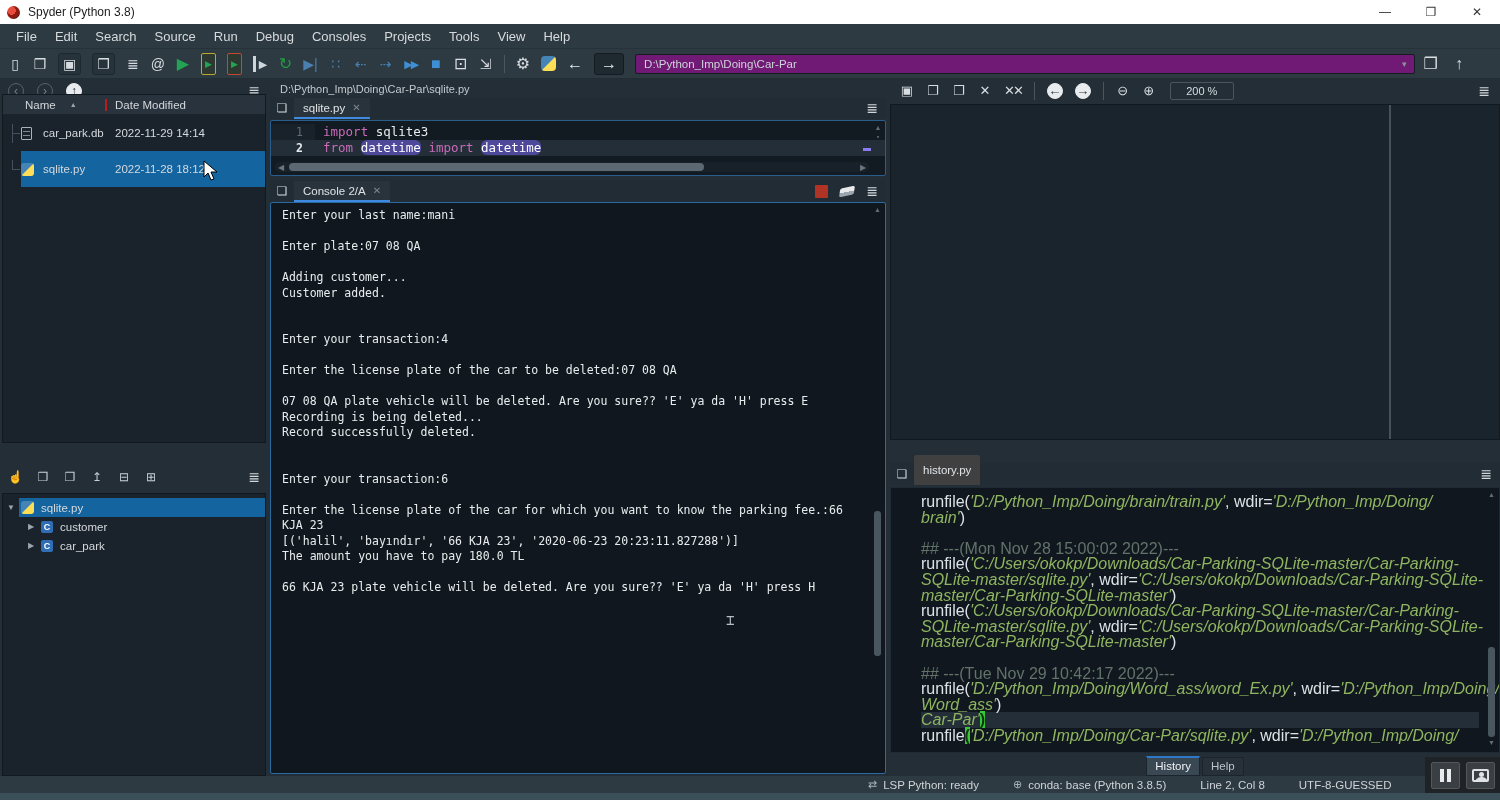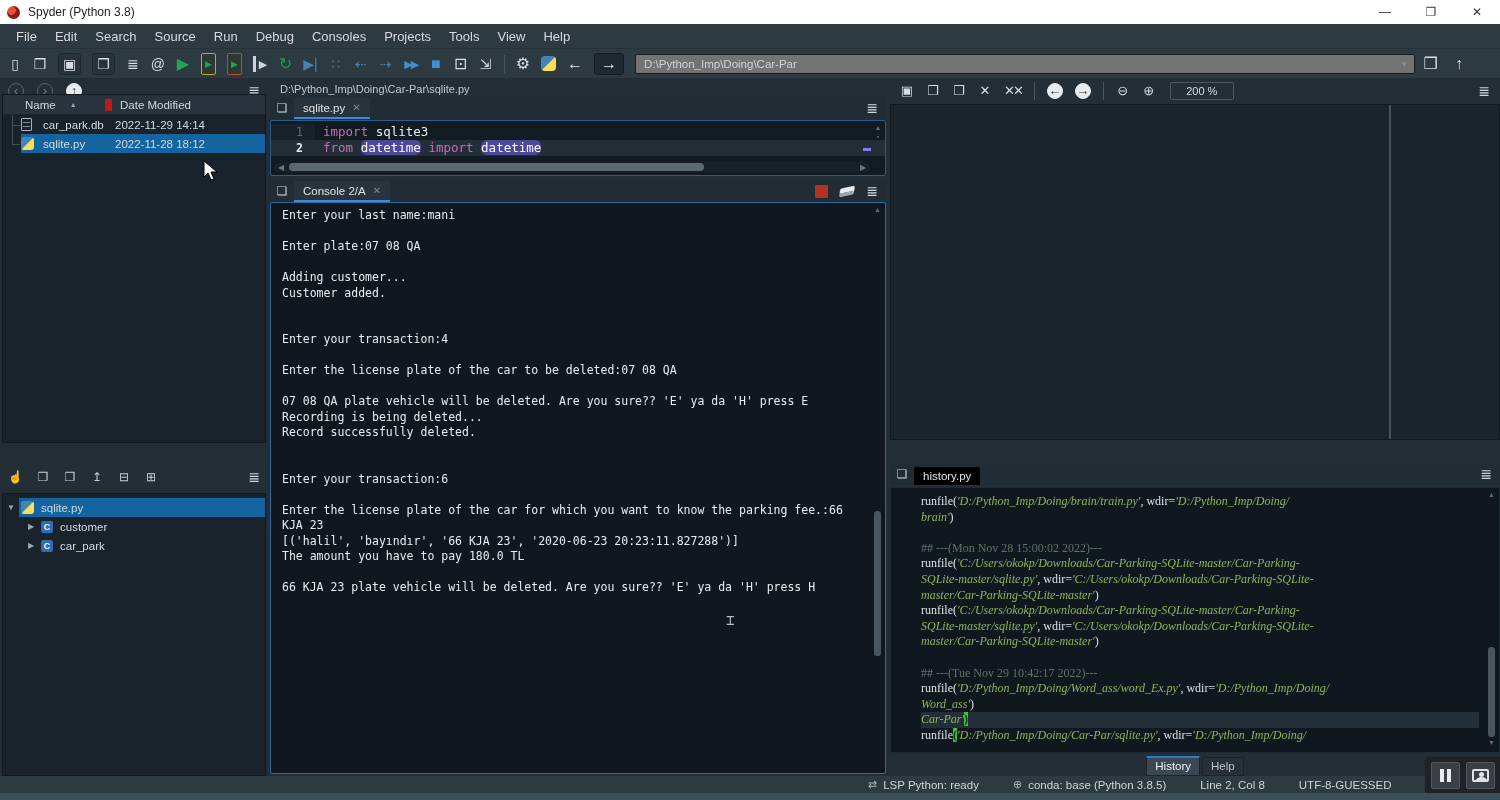--- a/index.html
+++ b/index.html
@@ -33,21 +33,21 @@
   .tool-icon.small { font-size:11px; letter-spacing:-2px; }
   .tool-icon.boxed { background:#27333b; border:1px solid #1d272e; border-radius:3px; padding:2px 4px; }
   .tool-icon.ic-cell { background:#2c3830; border:1px solid #b9a832; border-radius:2px;
     font-size:9px; padding:2px 3px; }
   .tool-icon.ic-cell-red { border-color:#c04a2e; }
   .tool-icon.ic-runsel { border-left:3px solid #cfd6db; padding-left:3px; font-size:11px; }
   .tool-icon.ic-pressed { background:#1f2930; border:1px solid #141c22; border-radius:3px; padding:2px 6px; }
   .tool-icon.sep { width:1px; min-width:1px; height:18px; background:#4a565e; }
   .ic-python { width:15px; height:15px; border-radius:4px;
     background:linear-gradient(135deg,#4584b6 49%,#ffde57 51%); }
-  .path-field { width:780px; height:20px; background:#737373; border:1px solid #141c22;
+  .path-field { width:780px; height:20px; background:#701a75; border:1px solid #141c22;
     border-radius:2px; color:#cdd3d8; font-size:11.5px; padding:0 8px;
     font-family:"Liberation Sans", sans-serif; }
   .path-caret { color:#8a949c; font-size:9px; margin-left:-24px; }
   .toolbar-right { margin-left:6px; display:flex; gap:14px; align-items:center; }
 
   
   .pane-toolbar { display:flex; align-items:center; gap:13px; height:22px; padding:0 6px; }
   .pane-toolbar .tool-icon { font-size:12px; color:#c8cfd4; }
   .hamburger { color:#d0d6da; font-size:14px; margin-left:auto; }
   .circ { width:16px; height:16px; min-width:16px; border-radius:50%; border:1px solid #8a949c;
@@ -55,23 +55,23 @@
   .circ.lit { background:#e8ecee; color:#2a343c; border-color:#e8ecee; font-weight:bold; }
   .circ.dim { opacity:.5; }
 
   
   .files-pane { left:2px; top:80px; width:264px; height:376px; }
   .files-body { position:absolute; left:0; top:14px; width:264px; height:349px; background:#1a232b;
     border:1px solid #11181e; }
   .files-header { display:grid; grid-template-columns:102px auto; height:20px; background:#29333d;
     border-bottom:1px solid #1b242c; align-items:center; font-size:11.5px; color:#d2d7db; }
   .files-header .hcell { padding-left:22px; display:flex; align-items:center; gap:14px; }
-  .files-header .hcell + .hcell { padding-left:8px; border-left:7px solid #b91c1c; }
+  .files-header .hcell + .hcell { padding-left:8px; border-left:2px solid #b91c1c; }
   .sort-icon { font-size:7px; color:#9aa5ad; }
-  .file-row { display:grid; grid-template-columns:18px 18px 68px auto; height:19px; align-items:center;
+  .file-row { display:grid; grid-template-columns:18px 18px 68px auto; height:36px; align-items:center;
     font-size:11.5px; color:#d4d9dd; }
   .file-row.selected { background:linear-gradient(to right,transparent 18px,#1464a0 18px); }
   .twig { position:relative; width:18px; height:19px; }
   .twig::before { content:""; position:absolute; left:9px; top:0; bottom:0; border-left:1px solid #44505a; }
   .twig::after { content:""; position:absolute; left:9px; right:1px; top:50%; border-top:1px solid #44505a; }
   .file-row.end .twig::before { bottom:50%; }
   .db-file-icon { width:11px; height:13px; border:1px solid #a8b2ba; border-radius:1px;
     background:repeating-linear-gradient(to bottom, transparent 0 3px, #7d8890 3px 4px);
     background-clip:content-box; padding:2px 1px; }
   .python-file-icon { width:13px; height:13px; border-radius:3px;
@@ -90,21 +90,21 @@
   .tree-row.lvl1 { padding-left:20px; }
   .class-icon { width:12px; height:12px; min-width:12px; background:#2f6db5; border-radius:2px;
     color:#fff; font-size:9px; font-weight:bold; display:inline-flex; align-items:center; justify-content:center; }
   .class-icon::before { content:"C"; }
 
   
   .doc-tabbar { display:flex; align-items:flex-end; height:22px; background:#222c34; position:relative; }
   .browse-tabs { width:24px; text-align:center; color:#cfd6db; font-size:12px; align-self:center; }
   .doc-tab { display:flex; align-items:center; gap:7px; padding:0 9px; height:21px; background:#28333c;
     border-bottom:2px solid #3d8ae0; color:#dfe3e6; font-size:11.5px; }
-  .doc-tab.gray { background:#000000; border-bottom:none; height:18px; border-radius:2px 2px 0 0; }
+  .doc-tab.gray { background:#404040; border-bottom:none; height:30px; border-radius:2px 2px 0 0; }
   .tab-close { color:#7e8890; font-size:10px; }
   .tabbar-right { margin-left:auto; display:flex; align-items:center; gap:12px; padding-right:8px; align-self:center; }
   .interrupt-icon { width:13px; height:13px; background:#b03325; border-radius:1px; }
   .eraser-icon { width:14px; height:9px; border-radius:2px; transform:skewX(-20deg) rotate(-12deg);
     background:linear-gradient(to bottom,#e8eaec 55%,#9aa5ad 55%); }
 
   
   .editor-area { left:270px; top:80px; width:616px; height:98px; }
   .breadcrumb { height:17px; font-size:11px; color:#c3c9ce; padding-left:10px; display:flex; align-items:center; }
   .code-box { position:absolute; left:0; top:40px; width:616px; height:56px; background:#131b22;
@@ -151,22 +151,22 @@
   .pane-tabs { position:absolute; left:0; bottom:0; width:610px; height:22px; display:flex;
     justify-content:center; align-items:flex-end; gap:2px; }
   .pane-tab { padding:2px 8px 3px 8px; font-size:11.5px; background:#273039; color:#bcc3c9;
     border:1px solid #1b242c; }
   .pane-tab.sel { background:#3a4854; color:#eef1f3; border-top:2px solid #2d79c7; }
 
   
   .history-area { left:890px; top:463px; width:610px; height:313px; }
   .history-box { position:absolute; left:0; top:24px; width:610px; height:266px; background:#10171e;
     border:1px solid #1f2b34; padding:6px 20px 4px 30px; overflow:hidden; }
-  .hline { min-height:15.6px; line-height:15.6px; font-family:Liberation Serif, serif;
-    font-size:12px; white-space:pre; }
+  .hline { min-height:15.6px; line-height:15.6px; font-family:Liberation Sans, sans-serif;
+    font-size:16px; white-space:pre; }
   .hline.cur { background:#232e38; }
   .seg-fn { color:#dde2e6; }
   .seg-str { color:#8fb560; font-style:italic; }
   .seg-cm { color:#62736a; }
   .seg-brk { background:#37c837; color:#123312; font-weight:bold; }
   .history-tabs { position:absolute; left:0; bottom:0; width:610px; height:23px; display:flex;
     justify-content:center; align-items:flex-end; gap:2px; }
 
   
   .statusbar { position:absolute; left:0; top:776px; width:1500px; height:17px; background:#2d3a41;

